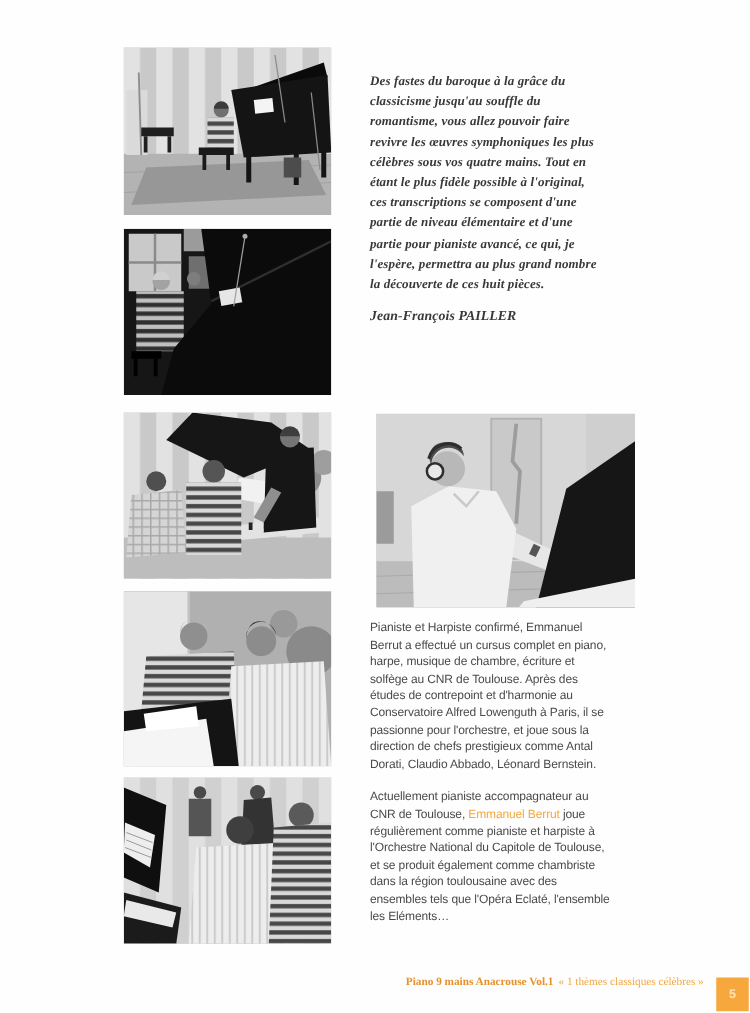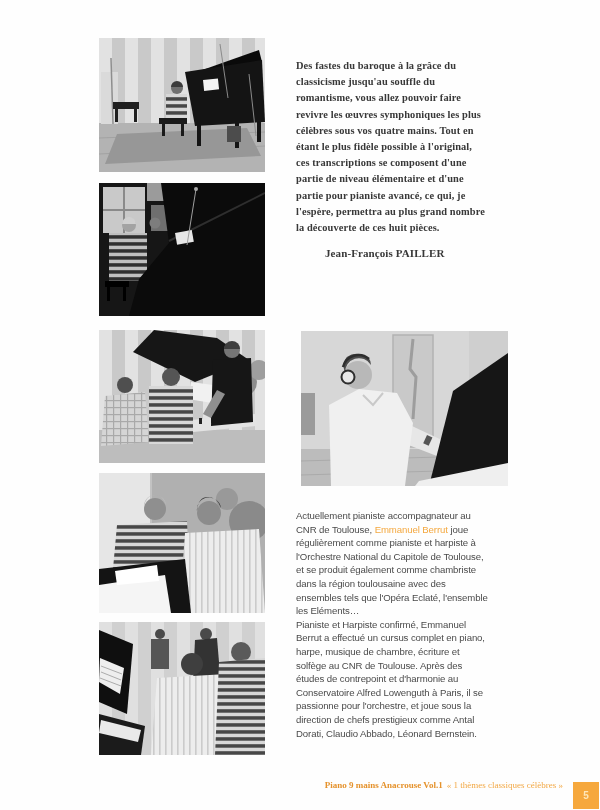--- a/index.html
+++ b/index.html
@@ -12,23 +12,23 @@
   .ph1{left:99px;top:38px;width:166px;height:134px;}
   .ph2{left:99px;top:183px;width:166px;height:133px;}
   .ph3{left:99px;top:330px;width:166px;height:133px;}
   .ph4{left:99px;top:473px;width:166px;height:140px;}
   .ph5{left:99px;top:622px;width:166px;height:133px;}
   .ph6{left:301px;top:331px;width:207px;height:155px;}
 
   .pre{white-space:pre-line;}
 
   .intro{position:absolute;left:296px;top:58px;width:220px;
-         font-family:"Liberation Serif",serif;font-weight:700;
+         font-family:"Liberation Serif",serif;font-style:italic;font-weight:700;
          font-size:10.4px;line-height:16.2px;color:#383838;letter-spacing:0.1px;}
-  .intro .sig{margin-top:9px;font-size:11px;margin-left:29px;}
+  .intro .sig{margin-top:9px;font-size:11px;}
 
   .bio{position:absolute;left:296px;top:496px;width:222px;
        font-size:9.6px;line-height:13.6px;color:#4a4a4a;letter-spacing:-0.1px;}
   .bio .bio-p{margin:0;}
   .bio .para2{margin-top:13px;}
   .accent{color:#F4A83F;}
 
   .footer-line{position:absolute;top:780px;right:37px;white-space:nowrap;
                font-family:"Liberation Serif",serif;font-size:9px;color:#F2A845;}
   .footer-line .f-bold{font-weight:700;color:#E5922C;}
@@ -220,35 +220,35 @@
 étant le plus fidèle possible à l'original,
 ces transcriptions se composent d'une
 partie de niveau élémentaire et d'une
 partie pour pianiste avancé, ce qui, je
 l'espère, permettra au plus grand nombre
 la découverte de ces huit pièces.</div>
     <div class="sig">Jean-François PAILLER</div>
   </div>
 
   <div class="bio">
-    <div class="bio-p para2 pre"><span>Actuellement pianiste accompagnateur au
-CNR de Toulouse, </span><span class="accent">Emmanuel Berrut</span><span> joue
-régulièrement comme pianiste et harpiste à
-l'Orchestre National du Capitole de Toulouse,
-et se produit également comme chambriste
-dans la région toulousaine avec des
-ensembles tels que l'Opéra Eclaté, l'ensemble
-les Eléments…</span></div>
     <div class="bio-p pre">Pianiste et Harpiste confirmé, Emmanuel
 Berrut a effectué un cursus complet en piano,
 harpe, musique de chambre, écriture et
 solfège au CNR de Toulouse. Après des
 études de contrepoint et d'harmonie au
 Conservatoire Alfred Lowenguth à Paris, il se
 passionne pour l'orchestre, et joue sous la
 direction de chefs prestigieux comme Antal
 Dorati, Claudio Abbado, Léonard Bernstein.</div>
+    <div class="bio-p para2 pre"><span>Actuellement pianiste accompagnateur au
+CNR de Toulouse, </span><span class="accent">Emmanuel Berrut</span><span> joue
+régulièrement comme pianiste et harpiste à
+l'Orchestre National du Capitole de Toulouse,
+et se produit également comme chambriste
+dans la région toulousaine avec des
+ensembles tels que l'Opéra Eclaté, l'ensemble
+les Eléments…</span></div>
   </div>
 
   <div class="footer-line"><span class="f-bold">Piano 9 mains Anacrouse Vol.1</span><span class="f-quote">« 1 thèmes classiques célèbres »</span></div>
   <div class="page-num">5</div>
 
 </div>
 
 </body></html>

